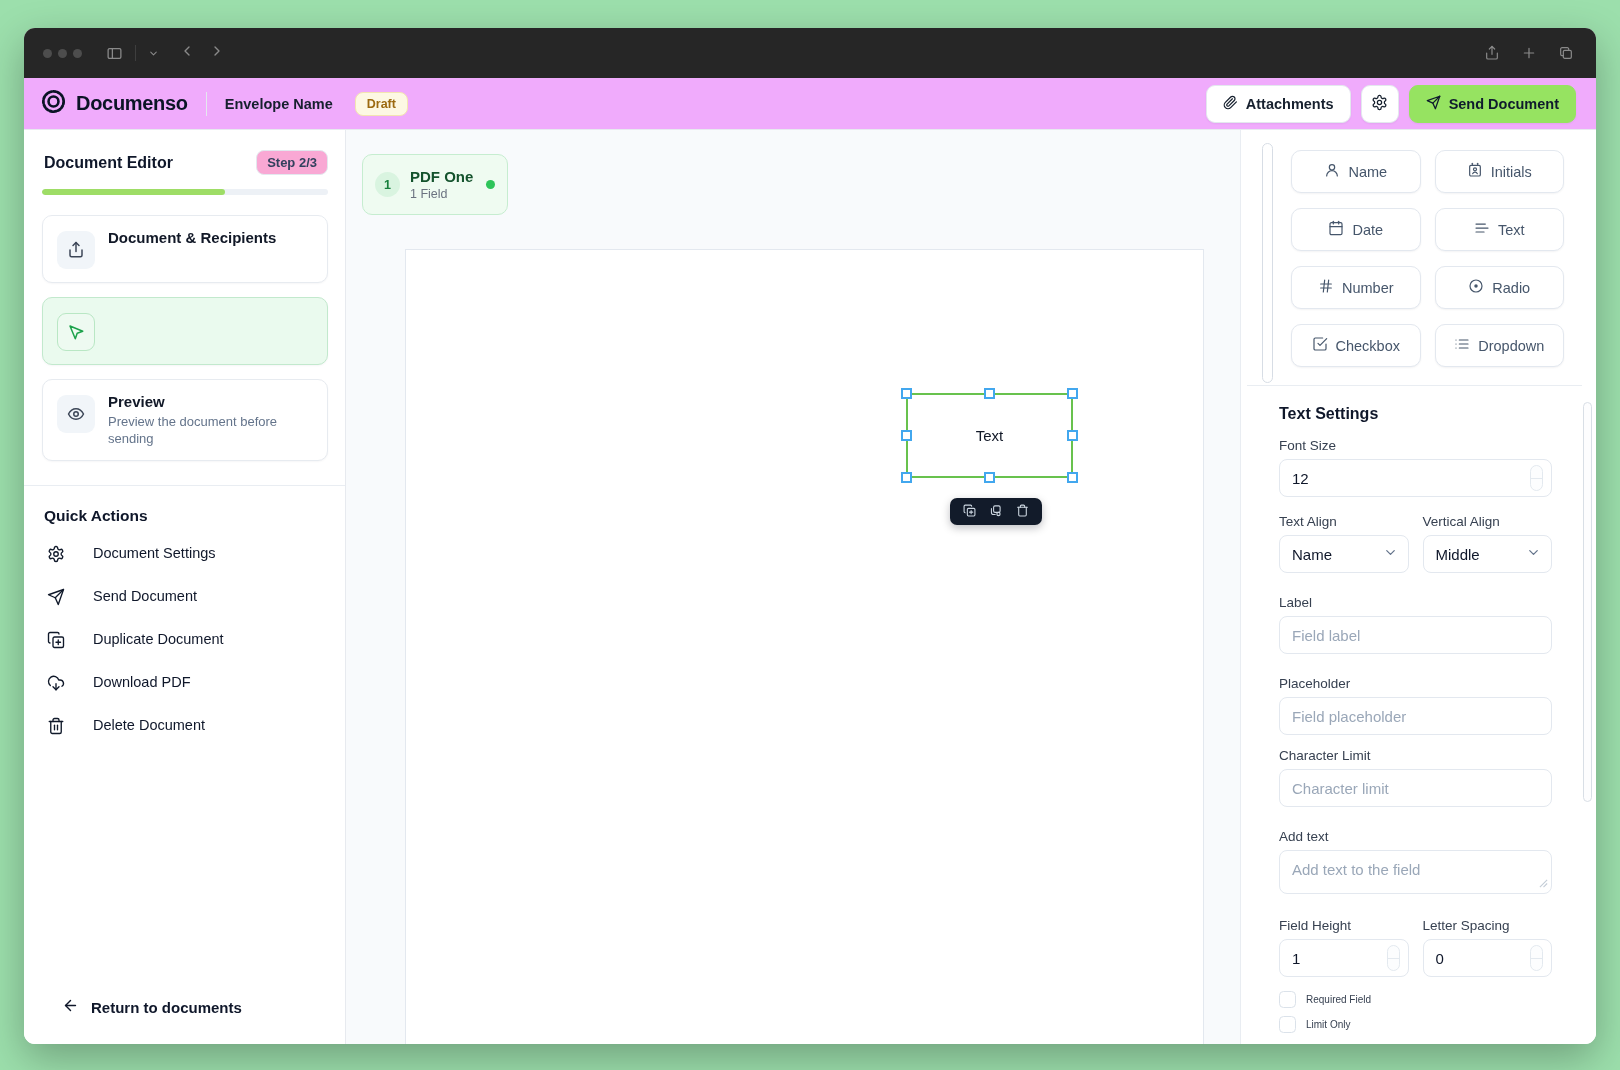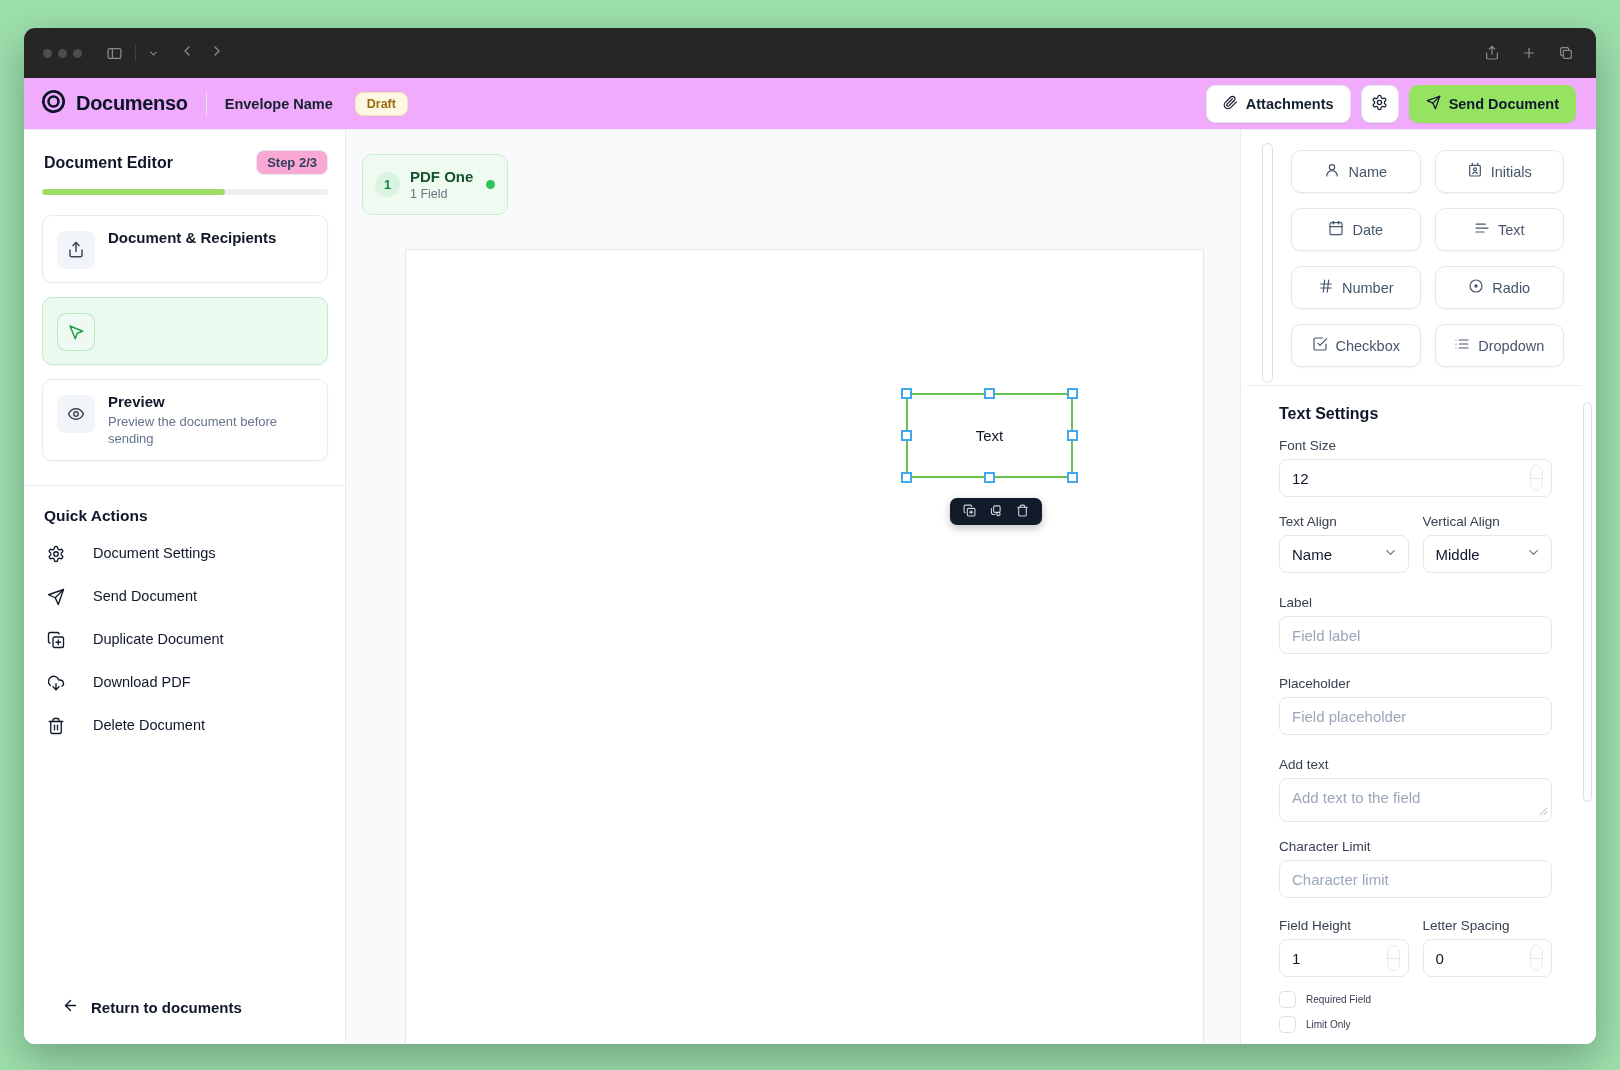--- a/index.html
+++ b/index.html
@@ -474,36 +474,36 @@
           <div class="grp" style="margin-top:22px;">
             <label class="grp-label">Label</label>
             <input class="txt-input" placeholder="Field label" style="">
           </div>
 
           <div class="grp" style="margin-top:22px;">
             <label class="grp-label">Placeholder</label>
             <input class="txt-input" placeholder="Field placeholder" style="">
           </div>
 
+          <div class="grp" style="margin-top:13px;">
+            <label class="grp-label">Character Limit</label>
+            <input class="txt-input" placeholder="Character limit" style="">
+          </div>
+
           <div class="grp" style="margin-top:22px;">
             <label class="grp-label">Add text</label>
             <div class="area-wrap">
               <textarea class="txt-area" placeholder="Add text to the field" style=""></textarea>
               <span class="grip"><svg width="9" height="9" viewBox="0 0 10 10" stroke="currentColor" stroke-width="1.2">
                     <path d="M9 1 1 9"></path>
                     <path d="M9 5 5 9"></path>
                   </svg></span>
             </div>
           </div>
 
-          <div class="grp" style="margin-top:13px;">
-            <label class="grp-label">Character Limit</label>
-            <input class="txt-input" placeholder="Character limit" style="">
-          </div>
-
           <div class="two-col" style="margin-top:20px;">
             <div>
               <label class="grp-label">Field Height</label>
               <div class="num-wrap">
                 <input class="txt-input" value="1" style="">
                 <span class="stepper"></span>
               </div>
             </div>
             <div>
               <label class="grp-label">Letter Spacing</label>

